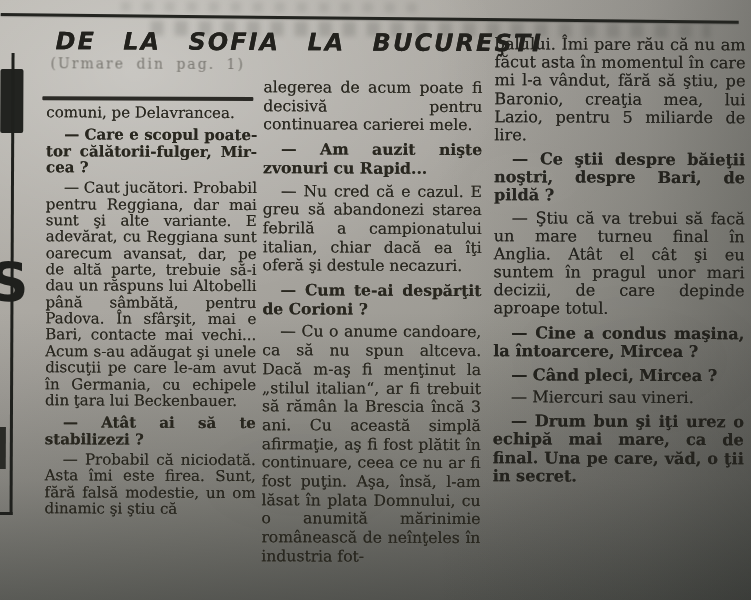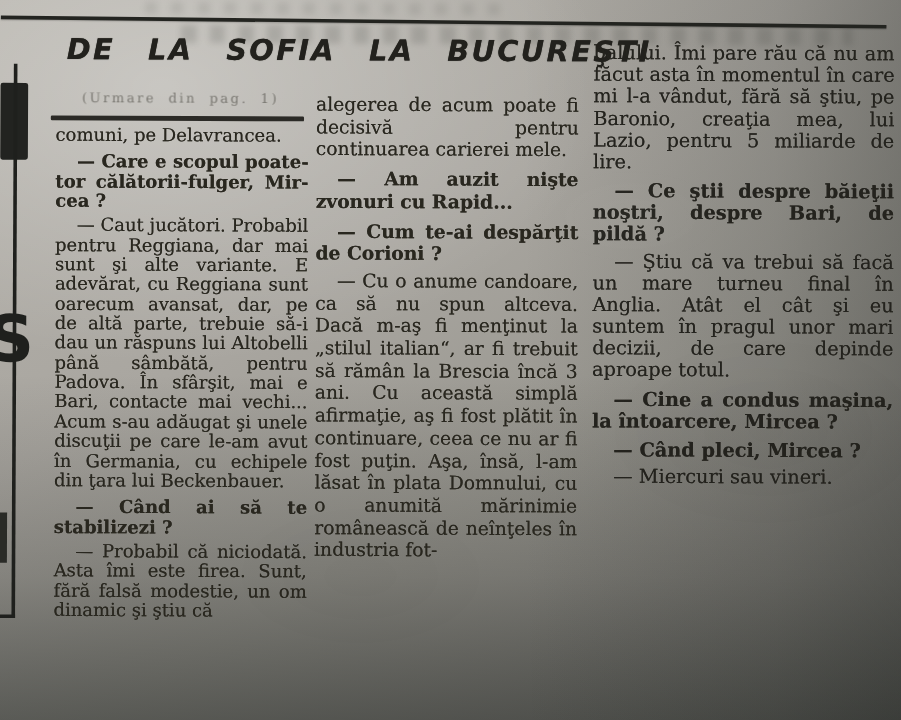--- a/index.html
+++ b/index.html
@@ -35,22 +35,22 @@
   .edge-block-top{position:absolute;left:0;top:70px;width:23px;height:64px;background:#222320;border-radius:2px;}
   .edge-block-small{position:absolute;left:0;top:428px;width:7px;height:42px;background:#2a2b27;}
   .edge-letter{position:absolute;left:-10px;top:252px;font-family:"DejaVu Sans",sans-serif;
     font-weight:bold;font-size:54px;color:#1f201d;letter-spacing:0;}
 
   
   .title{position:absolute;left:55px;top:28px;width:420px;
     font-family:"DejaVu Sans",sans-serif;font-weight:bold;font-style:italic;
     font-size:24px;letter-spacing:2px;word-spacing:17px;color:#22211d;
     text-shadow:0 0 .6px rgba(25,25,20,.9);white-space:nowrap;}
-  .subtitle{position:absolute;left:50px;top:76px;width:200px;text-align:center;
-    font-size:11px;letter-spacing:2px;word-spacing:5px;color:#3a3831;
+  .subtitle{position:absolute;left:50px;top:56px;width:200px;
+    font-size:14px;letter-spacing:2px;word-spacing:5px;color:#3a3831;
     opacity:.55;filter:blur(.4px);}
   .title-underline{position:absolute;left:42px;top:97px;width:211px;height:4px;background:#2b2a26;border-radius:1px;}
 
   
   .col{position:absolute;text-align:justify;text-shadow:0 0 .5px rgba(38,36,30,.75);}
   .col p{margin:0;}
   .col p.ind{text-indent:18px;}
   .col p.q{font-weight:bold;margin-top:6px;margin-bottom:4px;}
   .c1{left:46px;top:105px;width:211px;font-size:15px;line-height:1.09;}
   .c2{left:263px;top:78px;width:219px;font-size:15.6px;line-height:1.2;}
@@ -80,33 +80,35 @@
     <div class="edge-letter">S</div>
 
     <div class="title">DE LA SOFIA LA BUCUREŞTI</div>
     <div class="subtitle">(Urmare din pag. 1)</div>
     <div class="title-underline"></div>
 
     <div class="col c1">
         <p class="">comuni, pe Delavrancea.</p>
         <p class="q ind">— Care e scopul poate­tor călătorii-fulger, Mir­cea ?</p>
         <p class="ind">— Caut jucători. Probabil pentru Reggiana, dar mai sunt şi alte variante. E adevărat, cu Reggiana sunt oarecum avansat, dar, pe de altă parte, trebuie să-i dau un răspuns lui Altobelli până sâmbătă, pentru Padova. În sfârşit, mai e Bari, contacte mai vechi... Acum s-au adăugat şi unele discuţii pe care le-am avut în Germania, cu echipele din ţara lui Beckenbauer.</p>
-        <p class="q ind">— Când ai să te stabilizezi ?</p>
+        <p class="q ind">— Atât ai să te stabilizezi ?</p>
         <p class="ind">— Probabil că niciodată. Asta îmi este firea. Sunt, fără falsă modestie, un om dinamic şi ştiu că</p>
       </div>
     <div class="col c2">
         <p class="">alegerea de acum poate fi decisivă pentru continuarea carierei mele.</p>
         <p class="q ind">— Am auzit nişte zvonuri cu Rapid...</p>
+        <p class="ind">— Nu cred că e cazul. E greu să abandonezi starea febrilă a campionatului italian, chiar dacă ea îţi oferă şi destule necazuri.</p>
         <p class="q ind">— Cum te-ai despărţit de Corioni ?</p>
         <p class="ind">— Cu o anume candoare, ca să nu spun altceva. Dacă m-aş fi menţinut la „stilul italian“, ar fi trebuit să rămân la Brescia încă 3 ani. Cu această simplă afirmaţie, aş fi fost plătit în continuare, ceea ce nu ar fi fost puţin. Aşa, însă, l-am lăsat în plata Domnului, cu o anumită mărinimie românească de neînţeles în industria fot-</p>
       </div>
     <div class="col c3">
         <p class="">balului. Îmi pare rău că nu am făcut asta în momentul în care mi l-a vândut, fără să ştiu, pe Baronio, creaţia mea, lui Lazio, pentru 5 miliarde de lire.</p>
         <p class="q ind">— Ce ştii despre băieţii noştri, despre Bari, de pildă ?</p>
         <p class="ind">— Ştiu că va trebui să facă un mare turneu final în Anglia. Atât el cât şi eu suntem în pragul unor mari decizii, de care depinde aproape totul.</p>
         <p class="q ind">— Cine a condus maşina, la întoarcere, Mircea ?</p>
         <p class="q ind">— Când pleci, Mircea ?</p>
         <p class="ind">— Miercuri sau vineri.</p>
+        <p class="q ind">— Drum bun şi iţi urez o echipă mai mare, ca de final. Una pe care, văd, o ţii in secret.</p>
       </div>
 
   </div>
   <div class="noise"></div>
 </div>
 
 </body></html>

